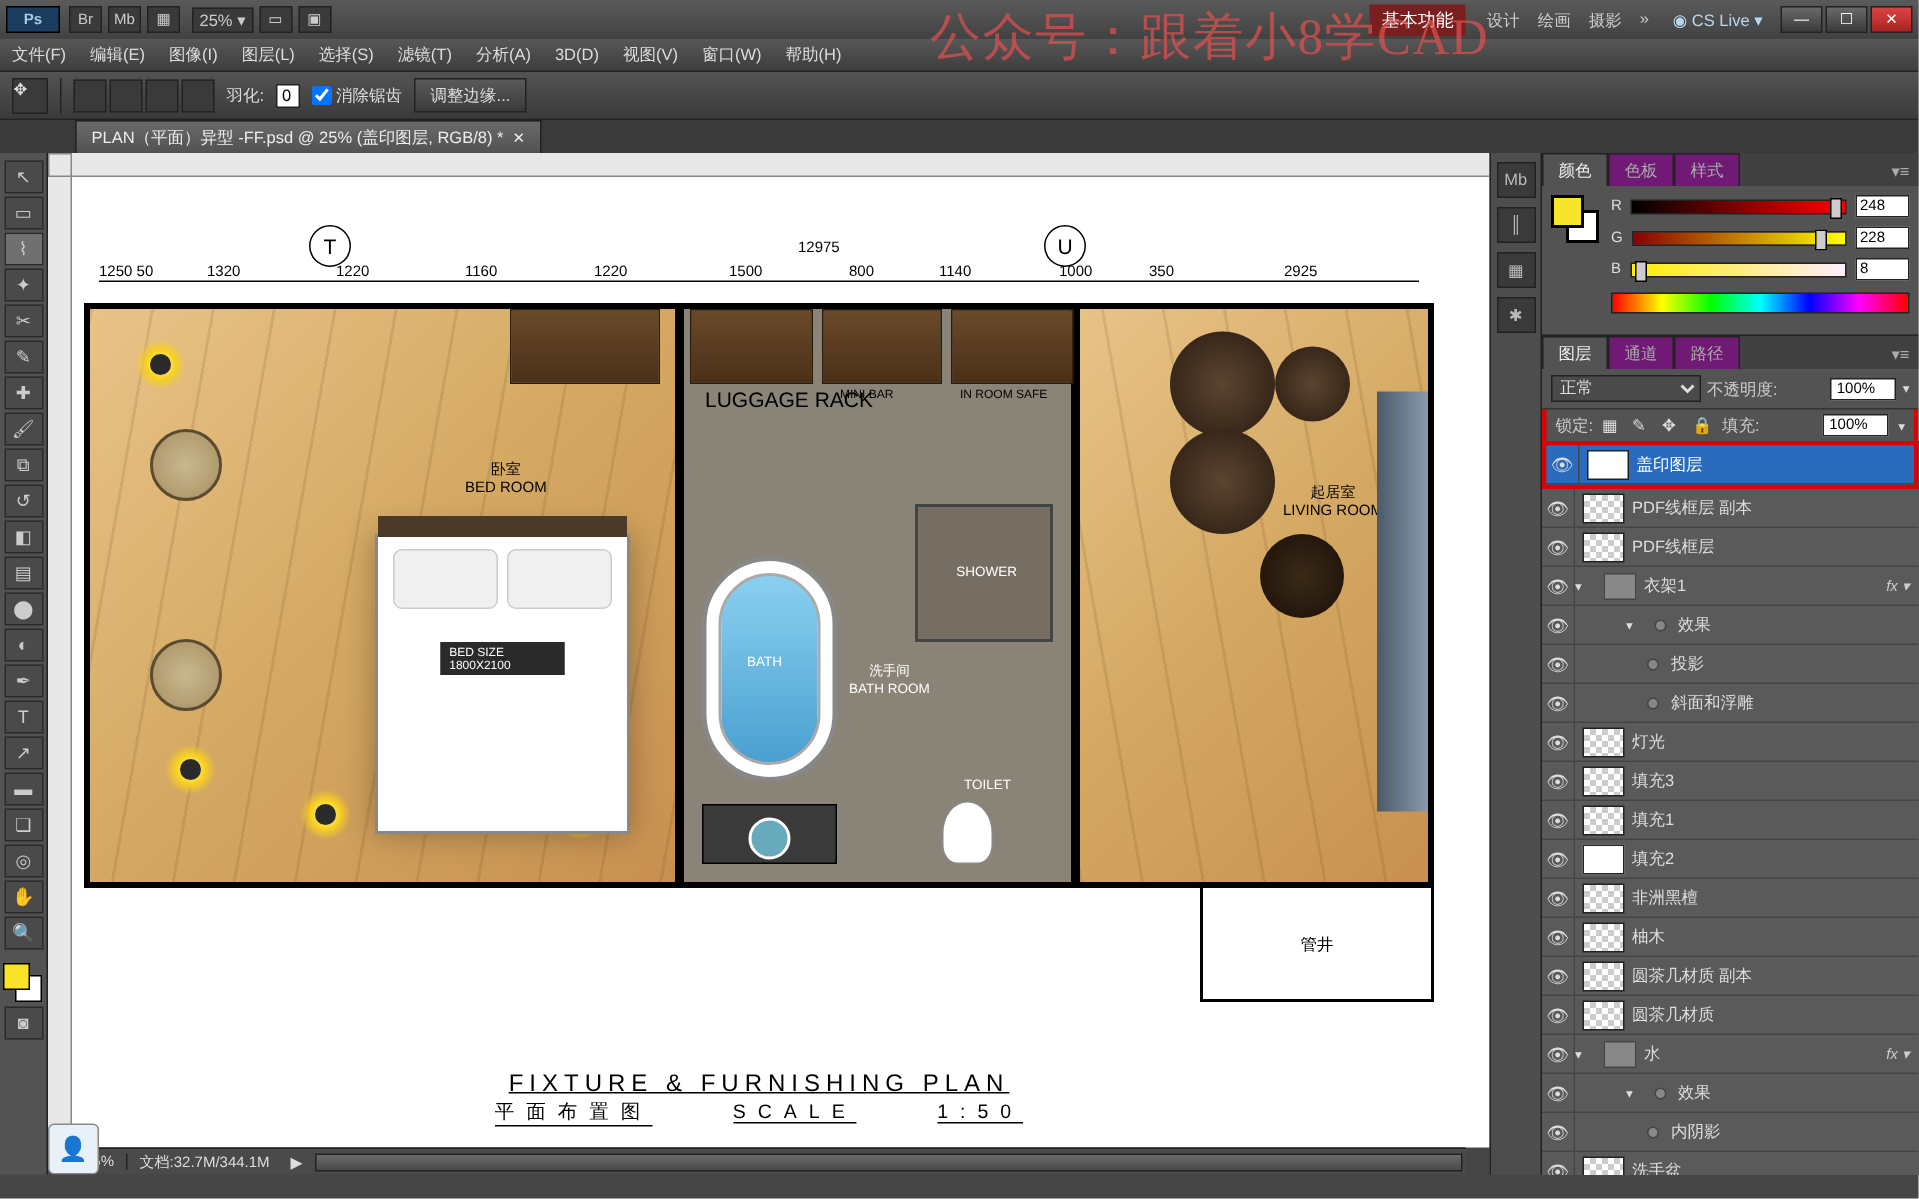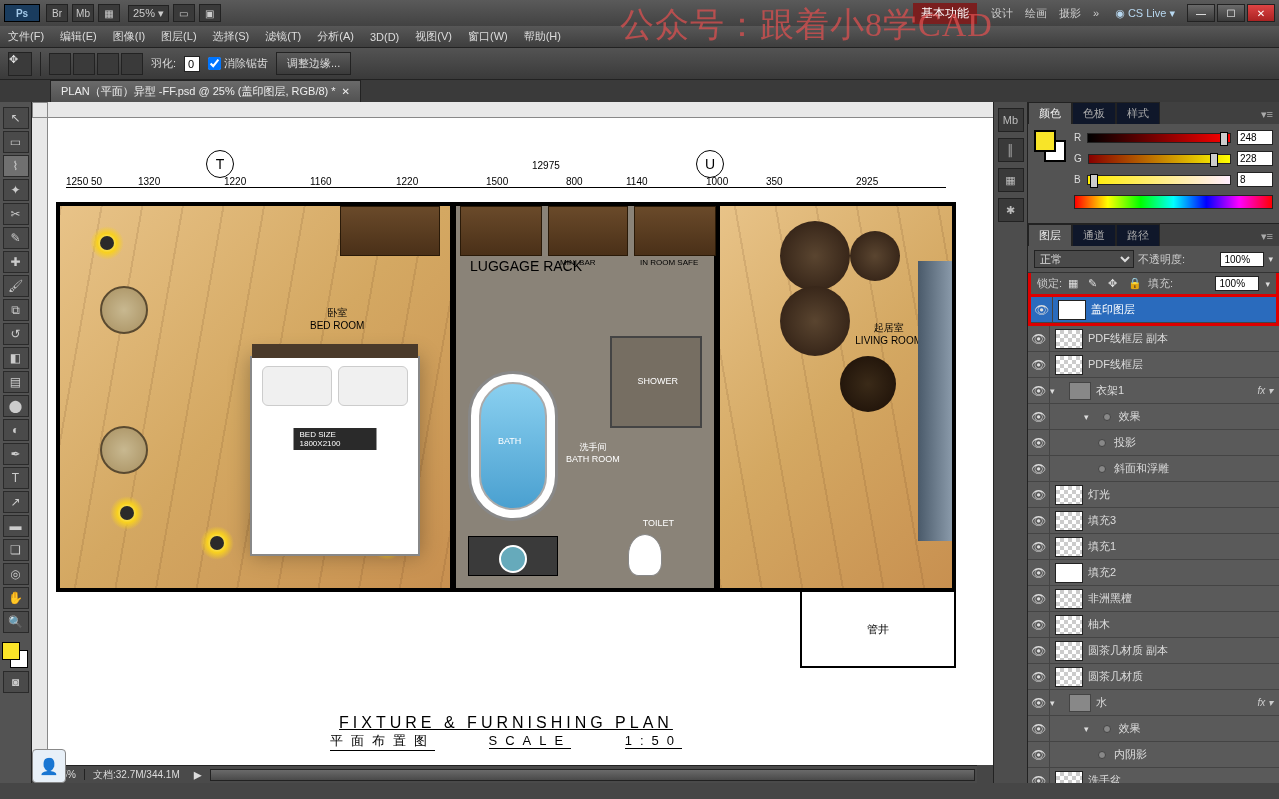--- a/index.html
+++ b/index.html
@@ -95,21 +95,21 @@
 .plan-title { position: absolute; left: 8px; top: 596px; width: 900px; text-align: center; font-size: 16px; letter-spacing: 4px; font-family: "Courier New", monospace; }
 .plan-title .sub { font-size: 13px; letter-spacing: 8px; border-bottom:1px solid #000; display:inline-block; margin:0 20px;}
 
 
 .panel-strip { width: 34px; background: #4d4d4d; border-left: 1px solid #222; display:flex; flex-direction:column; padding-top:6px; gap:6px; }
 .panel-strip .pico { width:26px; height:24px; margin:0 auto; background:#3a3a3a; border:1px solid #222; color:#bbb; font-size:11px; display:flex; align-items:center; justify-content:center;}
 
 
 .panels { width: 252px; background: #535353; border-left: 1px solid #222; display:flex; flex-direction:column; }
 .panel-tabs { display:flex; background:#404040; height:22px; align-items:flex-end; font-size:11px; color:#aaa; }
-.panel-tabs .tab { padding: 3px 10px; border:1px solid #222; border-bottom:none; background:#0f172a;}
+.panel-tabs .tab { padding: 3px 10px; border:1px solid #222; border-bottom:none; background:#701a75;}
 .panel-tabs .tab.active { background:#535353; color:#eee; }
 .panel-tabs .menu-grip { margin-left:auto; padding:3px 6px; }
 
 
 .color-panel { padding: 6px; display:flex; gap:8px; border-bottom:1px solid #222; height:100px;}
 .color-panel .swatch { width:32px; height:32px; position:relative; }
 .color-panel .swatch .fg { position:absolute; top:0; left:0; width:22px; height:22px; background:#f8e428; border:2px solid #000; }
 .color-panel .swatch .bg { position:absolute; top:10px; left:10px; width:22px; height:22px; background:#fff; border:2px solid #000; }
 .color-sliders { flex:1; display:flex; flex-direction:column; gap:6px; font-size:10px; color:#ddd;}
 .slider-row { display:flex; align-items:center; gap:6px; }

